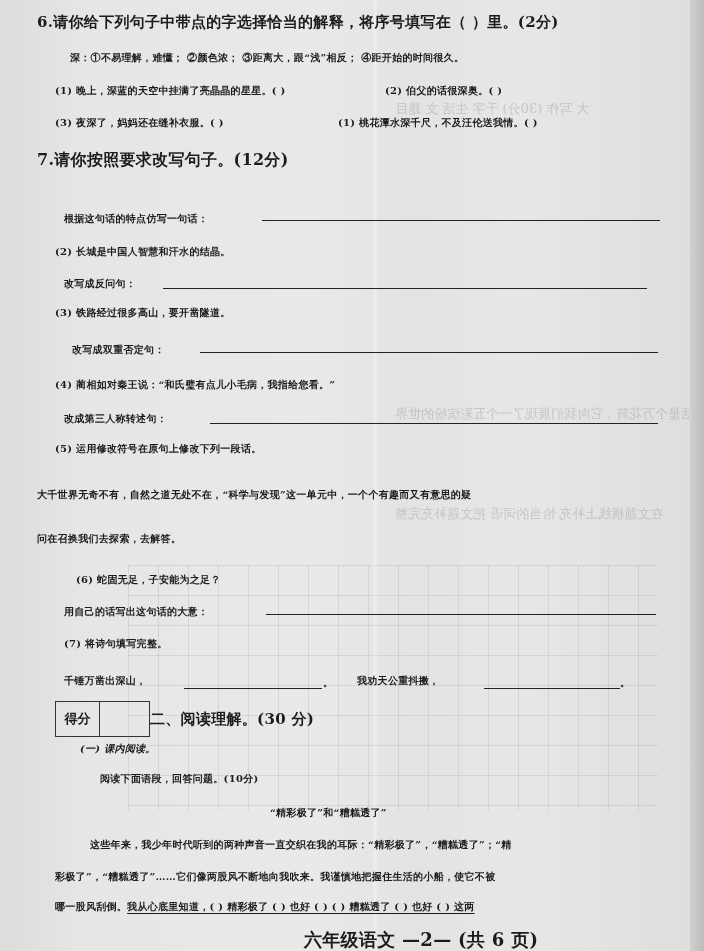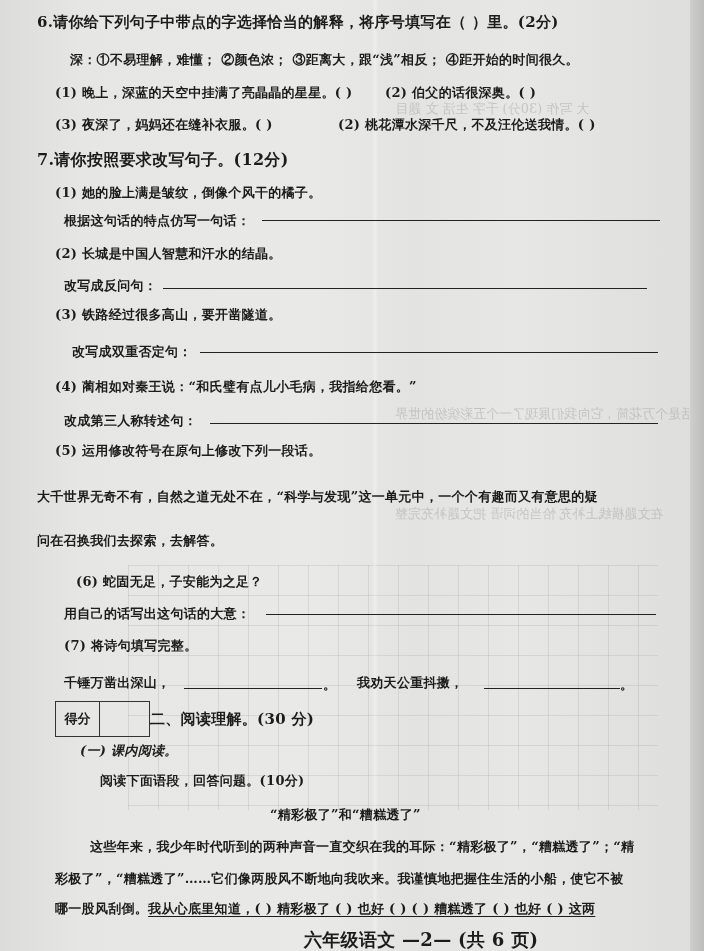--- a/index.html
+++ b/index.html
@@ -26,21 +26,21 @@
       position: absolute; left: 128px; top: 565px; width: 530px; height: 245px;
       background-image:
         linear-gradient(rgba(150,150,150,0.22) 1px, transparent 1px),
         linear-gradient(90deg, rgba(150,150,150,0.22) 1px, transparent 1px);
       background-size: 30px 30px;
     }
     .bleed {
       position: absolute; color: rgba(110,110,110,0.28); font-size: 13px;
       white-space: nowrap; transform: scaleX(-1);
     }
-    .line { position: absolute; white-space: nowrap; font-size: 13px; font-weight: bold; letter-spacing: 0.3px; }
+    .line { position: absolute; white-space: nowrap; font-size: 10px; font-weight: bold; letter-spacing: 0.3px; }
     .blank {
       position: absolute; height: 0; border-top: 1.6px solid #222;
     }
     .score-box {
       position: absolute; left: 55px; top: 701px; width: 93px; height: 34px;
       border: 1.5px solid #333; display: flex;
     }
     .score-box .lbl {
       width: 43px; border-right: 1.5px solid #333;
       display: flex; align-items: center; justify-content: center;
@@ -58,25 +58,24 @@
   <div class="crease"></div>
   <div class="bleed" style="left:395px;top:100px;">大 写作 (30分) 千字 生活 文 题目</div>
   <div class="bleed" style="left:395px;top:405px;">生活是个万花筒，它向我们展现了一个五彩缤纷的世界</div>
   <div class="bleed" style="left:395px;top:505px;">在文题横线上补充 恰当的词语 把文题补充完整</div>
 
   <div class="line" style="left:37px;top:13px;font-size:15px;">6.请你给下列句子中带点的字选择恰当的解释，将序号填写在（   ）里。(2分)</div>
   <div class="line" style="left:70px;top:51px;">深：①不易理解，难懂；  ②颜色浓；  ③距离大，跟“浅”相反；  ④距开始的时间很久。</div>
   <div class="line" style="left:55px;top:84px;">(1) 晚上，深蓝的天空中挂满了亮晶晶的星星。(      )</div>
   <div class="line" style="left:385px;top:84px;">(2) 伯父的话很深奥。(      )</div>
   <div class="line" style="left:55px;top:116px;">(3) 夜深了，妈妈还在缝补衣服。(      )</div>
-  <div class="line" style="left:338px;top:116px;">(2) 桃花潭水深千尺，不及汪伦送我情。(      )</div>
+  <div class="line" style="left:338px;top:116px;">(1) 桃花潭水深千尺，不及汪伦送我情。(      )</div>
 
   <div class="line" style="left:37px;top:150px;font-size:16px;">7.请你按照要求改写句子。(12分)</div>
 
-  <div class="line" style="left:55px;top:184px;">(1) 她的脸上满是皱纹，倒像个风干的橘子。</div>
   <div class="line" style="left:64px;top:212px;">根据这句话的特点仿写一句话：</div>
   <div class="blank" style="left:262px;top:220px;width:398px;"></div>
 
   <div class="line" style="left:55px;top:245px;">(2) 长城是中国人智慧和汗水的结晶。</div>
   <div class="line" style="left:64px;top:277px;">改写成反问句：</div>
   <div class="blank" style="left:163px;top:288px;width:484px;"></div>
 
   <div class="line" style="left:55px;top:306px;">(3) 铁路经过很多高山，要开凿隧道。</div>
   <div class="line" style="left:72px;top:343px;">改写成双重否定句：</div>
   <div class="blank" style="left:200px;top:352px;width:458px;"></div>

